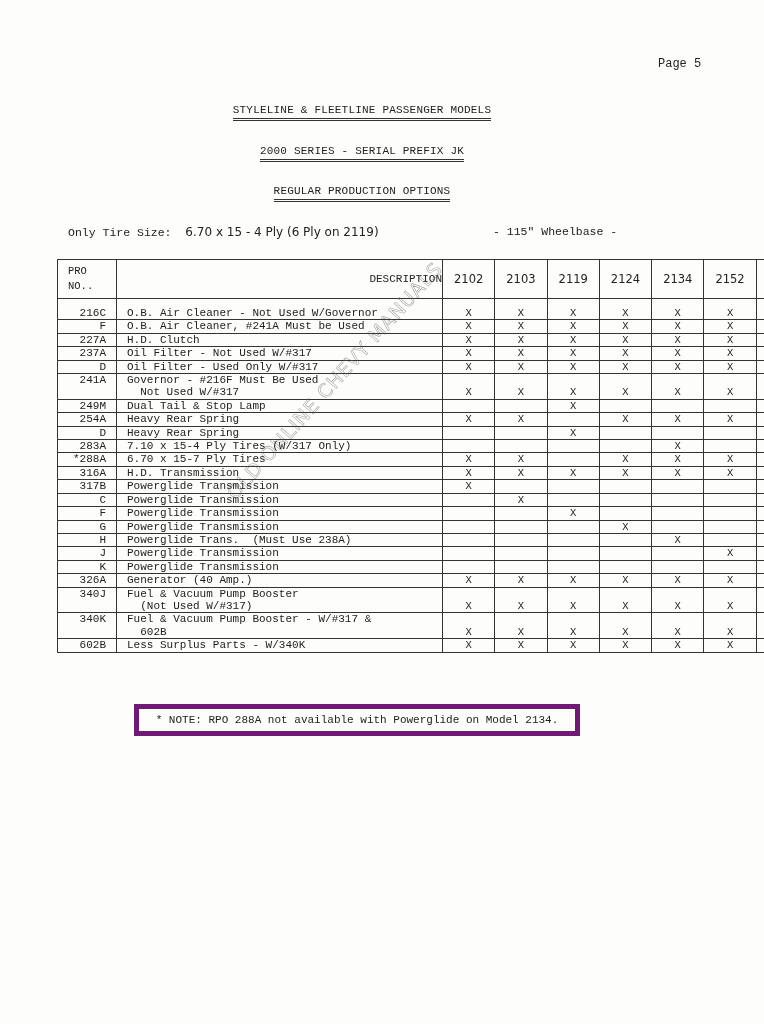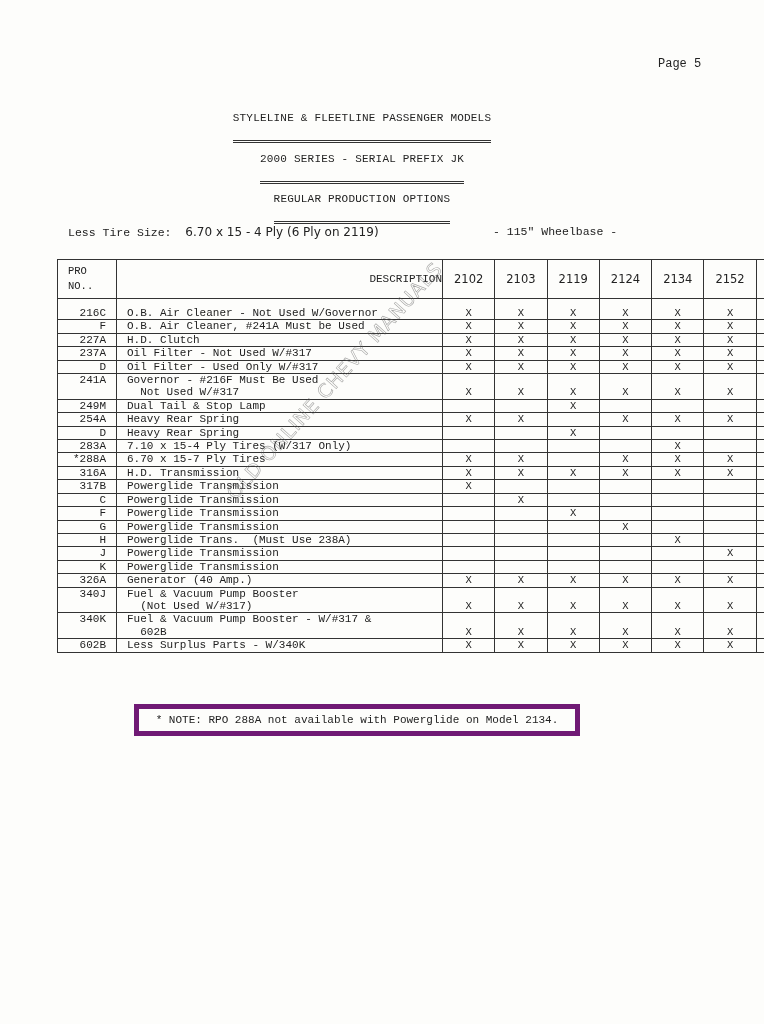--- a/index.html
+++ b/index.html
@@ -2,21 +2,21 @@
 <html><head>
 <meta charset="utf-8">
 <style>
   html, body { margin:0; padding:0; }
   body {
     width:764px; height:1024px; background:#fdfdfb; position:relative; overflow:hidden;
     font-family:"Liberation Mono", "DejaVu Sans Mono", monospace; color:#222;
   }
   .page-num { position:absolute; left:658px; top:41px; font-size:12px;margin-top:16px; }
   .heading { position:absolute; left:0; width:764px; text-align:center; font-size:11px; letter-spacing:0.2px; }
-  .heading span { display:inline-block; padding-bottom:16px; border-bottom:3px double #333;margin-top:8px; }
+  .heading span { display:inline-block; padding-bottom:2px; border-bottom:3px double #333; }
   .h1 { top:104px; margin-left:-20px; }
   .h2 { top:145px; margin-left:-20px; }
   .h3 { top:185px; margin-left:-20px; }
   .base-line { position:absolute; top:225px; left:68px; font-size:11.5px; white-space:pre; }
   .base-line .val { font-family:"DejaVu Sans", sans-serif; font-size:12px; }
   .wheelbase { position:absolute; top:225px; left:493px; font-size:11.5px; }
   table.opts {
     position:absolute; left:57px; top:259px; border-collapse:collapse; width:752px;
     font-size:11px; table-layout:fixed;
   }
@@ -42,21 +42,21 @@
 </style>
 </head>
 <body>
 
 <div class="page-num">Page 5</div>
 
 <div class="heading h1"><span>STYLELINE &amp; FLEETLINE PASSENGER MODELS</span></div>
 <div class="heading h2"><span>2000 SERIES - SERIAL PREFIX JK</span></div>
 <div class="heading h3"><span>REGULAR PRODUCTION OPTIONS</span></div>
 
-<div class="base-line"><span>Less Tire Size:</span>  <span class="val">6.70 x 15 - 4 Ply (6 Ply on 2119)</span></div>
+<div class="base-line"><span>Only Tire Size:</span>  <span class="val">6.70 x 15 - 4 Ply (6 Ply on 2119)</span></div>
 <div class="wheelbase">- 115" Wheelbase -</div>
 
 <table class="opts">
   <thead>
     <tr>
       <th class="pro">PRO<br>NO..</th>
       <th class="desc">DESCRIPTION</th>
       <th class="model">2102</th>
       <th class="model">2103</th>
       <th class="model">2119</th>

